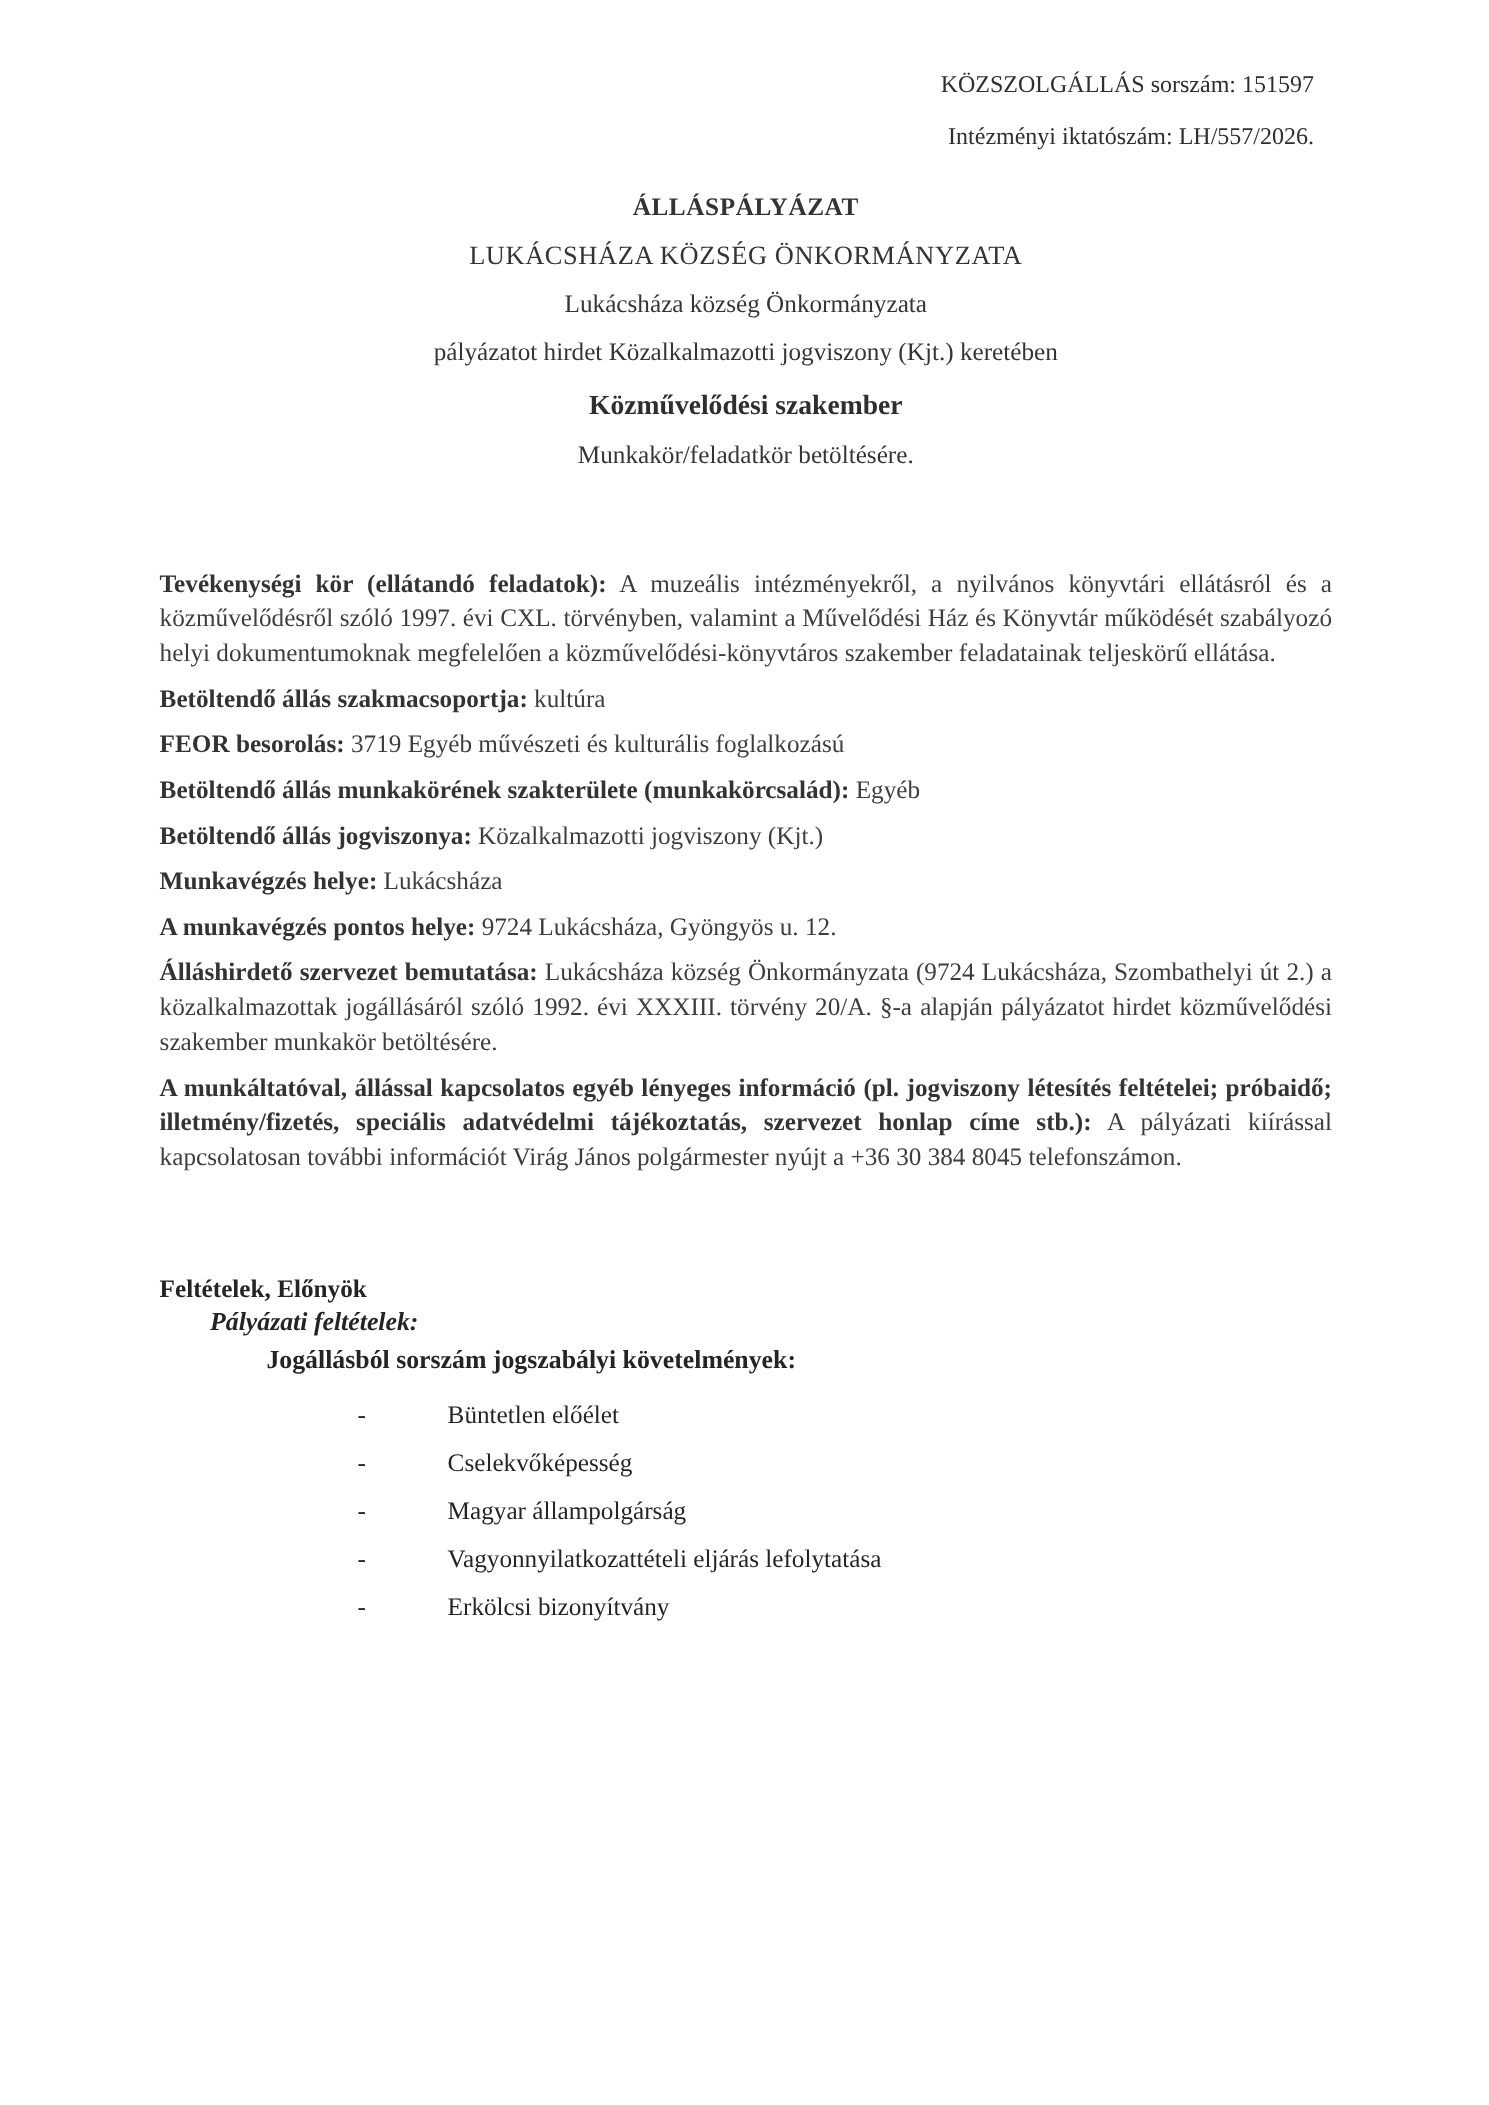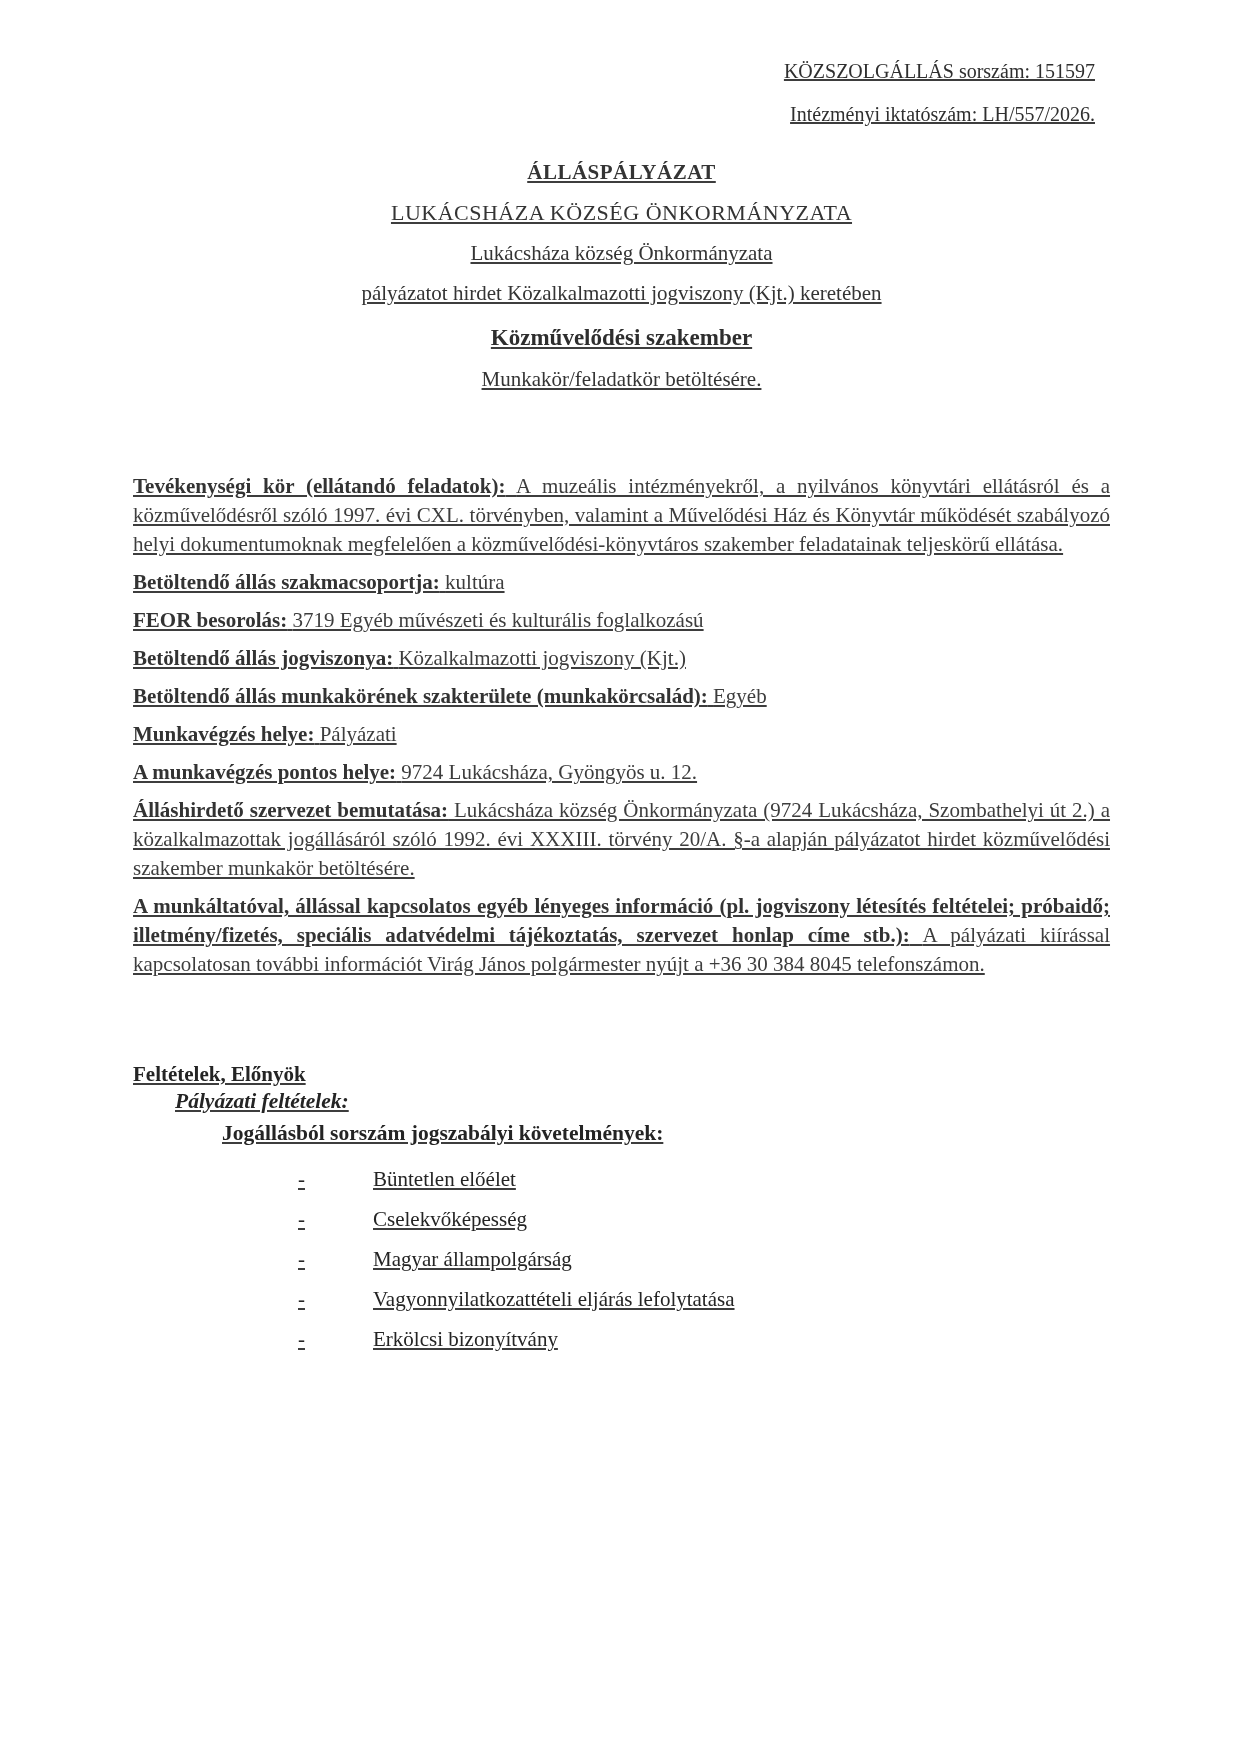--- a/index.html
+++ b/index.html
@@ -10,21 +10,20 @@
   .page {
     position: relative;
     width: 1241px;
     height: 1426px;
     box-sizing: border-box;
     padding: 58px 131px 0 133px;
     background: #ffffff;
     font-family: "Liberation Serif", "DejaVu Serif", serif;
     color: #3d3d3d;
     overflow: hidden;
-    text-decoration: underline;
   }
   p { margin: 0; }
 
   
   .doc-header {
     text-align: right;
     padding-right: 15px;
     font-size: 20px;
     line-height: 26px;
     color: #2f2f2f;
@@ -122,30 +121,30 @@
     </p>
     <p class="detail">
       <span class="lbl">Betöltendő állás szakmacsoportja:</span>
       <span class="val">kultúra</span>
     </p>
     <p class="detail">
       <span class="lbl">FEOR besorolás:</span>
       <span class="val">3719 Egyéb művészeti és kulturális foglalkozású</span>
     </p>
     <p class="detail">
+      <span class="lbl">Betöltendő állás munkakörének szakterülete (munkakörcsalád):</span>
+      <span class="val">Egyéb</span>
+    </p>
+    <p class="detail">
       <span class="lbl">Betöltendő állás jogviszonya:</span>
       <span class="val">Közalkalmazotti jogviszony (Kjt.)</span>
     </p>
     <p class="detail">
-      <span class="lbl">Betöltendő állás munkakörének szakterülete (munkakörcsalád):</span>
-      <span class="val">Egyéb</span>
-    </p>
-    <p class="detail">
       <span class="lbl">Munkavégzés helye:</span>
-      <span class="val">Pályázati</span>
+      <span class="val">Lukácsháza</span>
     </p>
     <p class="detail">
       <span class="lbl">A munkavégzés pontos helye:</span>
       <span class="val">9724 Lukácsháza, Gyöngyös u. 12.</span>
     </p>
     <p class="detail">
       <span class="lbl">Álláshirdető szervezet bemutatása:</span>
       <span class="val">Lukácsháza község Önkormányzata (9724 Lukácsháza, Szombathelyi út 2.) a közalkalmazottak jogállásáról szóló 1992. évi XXXIII. törvény 20/A. §-a alapján pályázatot hirdet közművelődési szakember munkakör betöltésére.</span>
     </p>
     <p class="detail">

